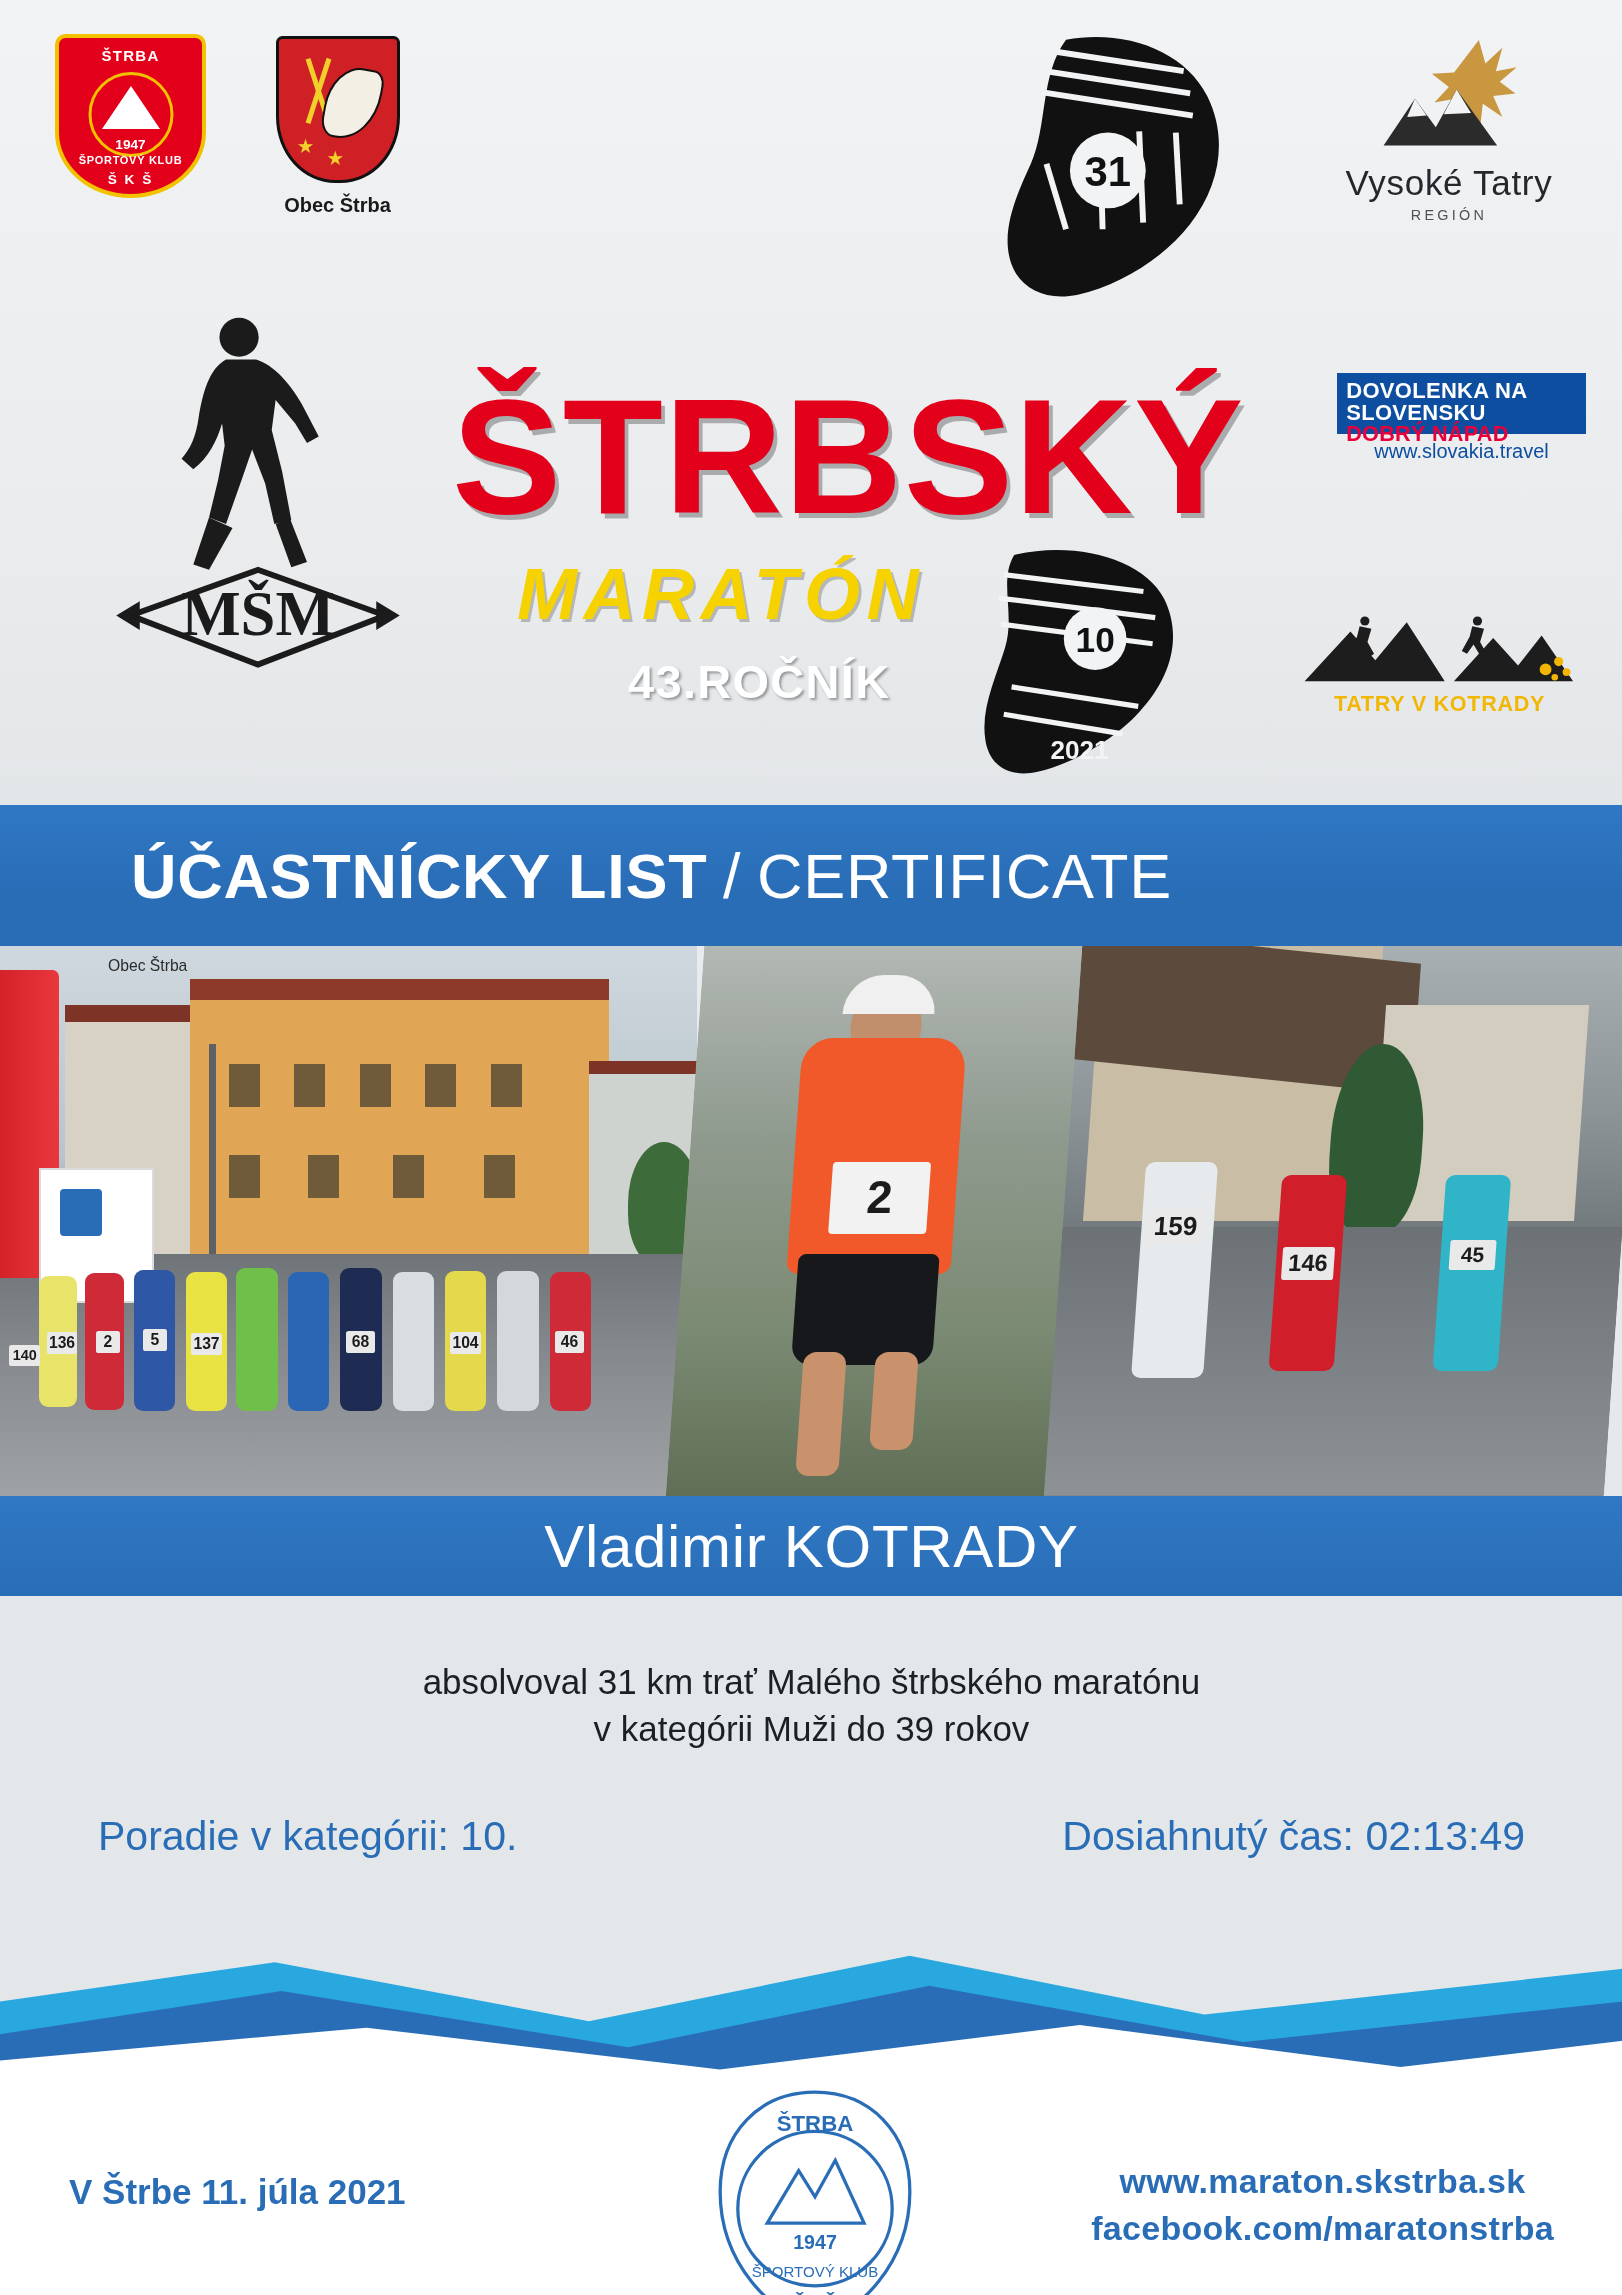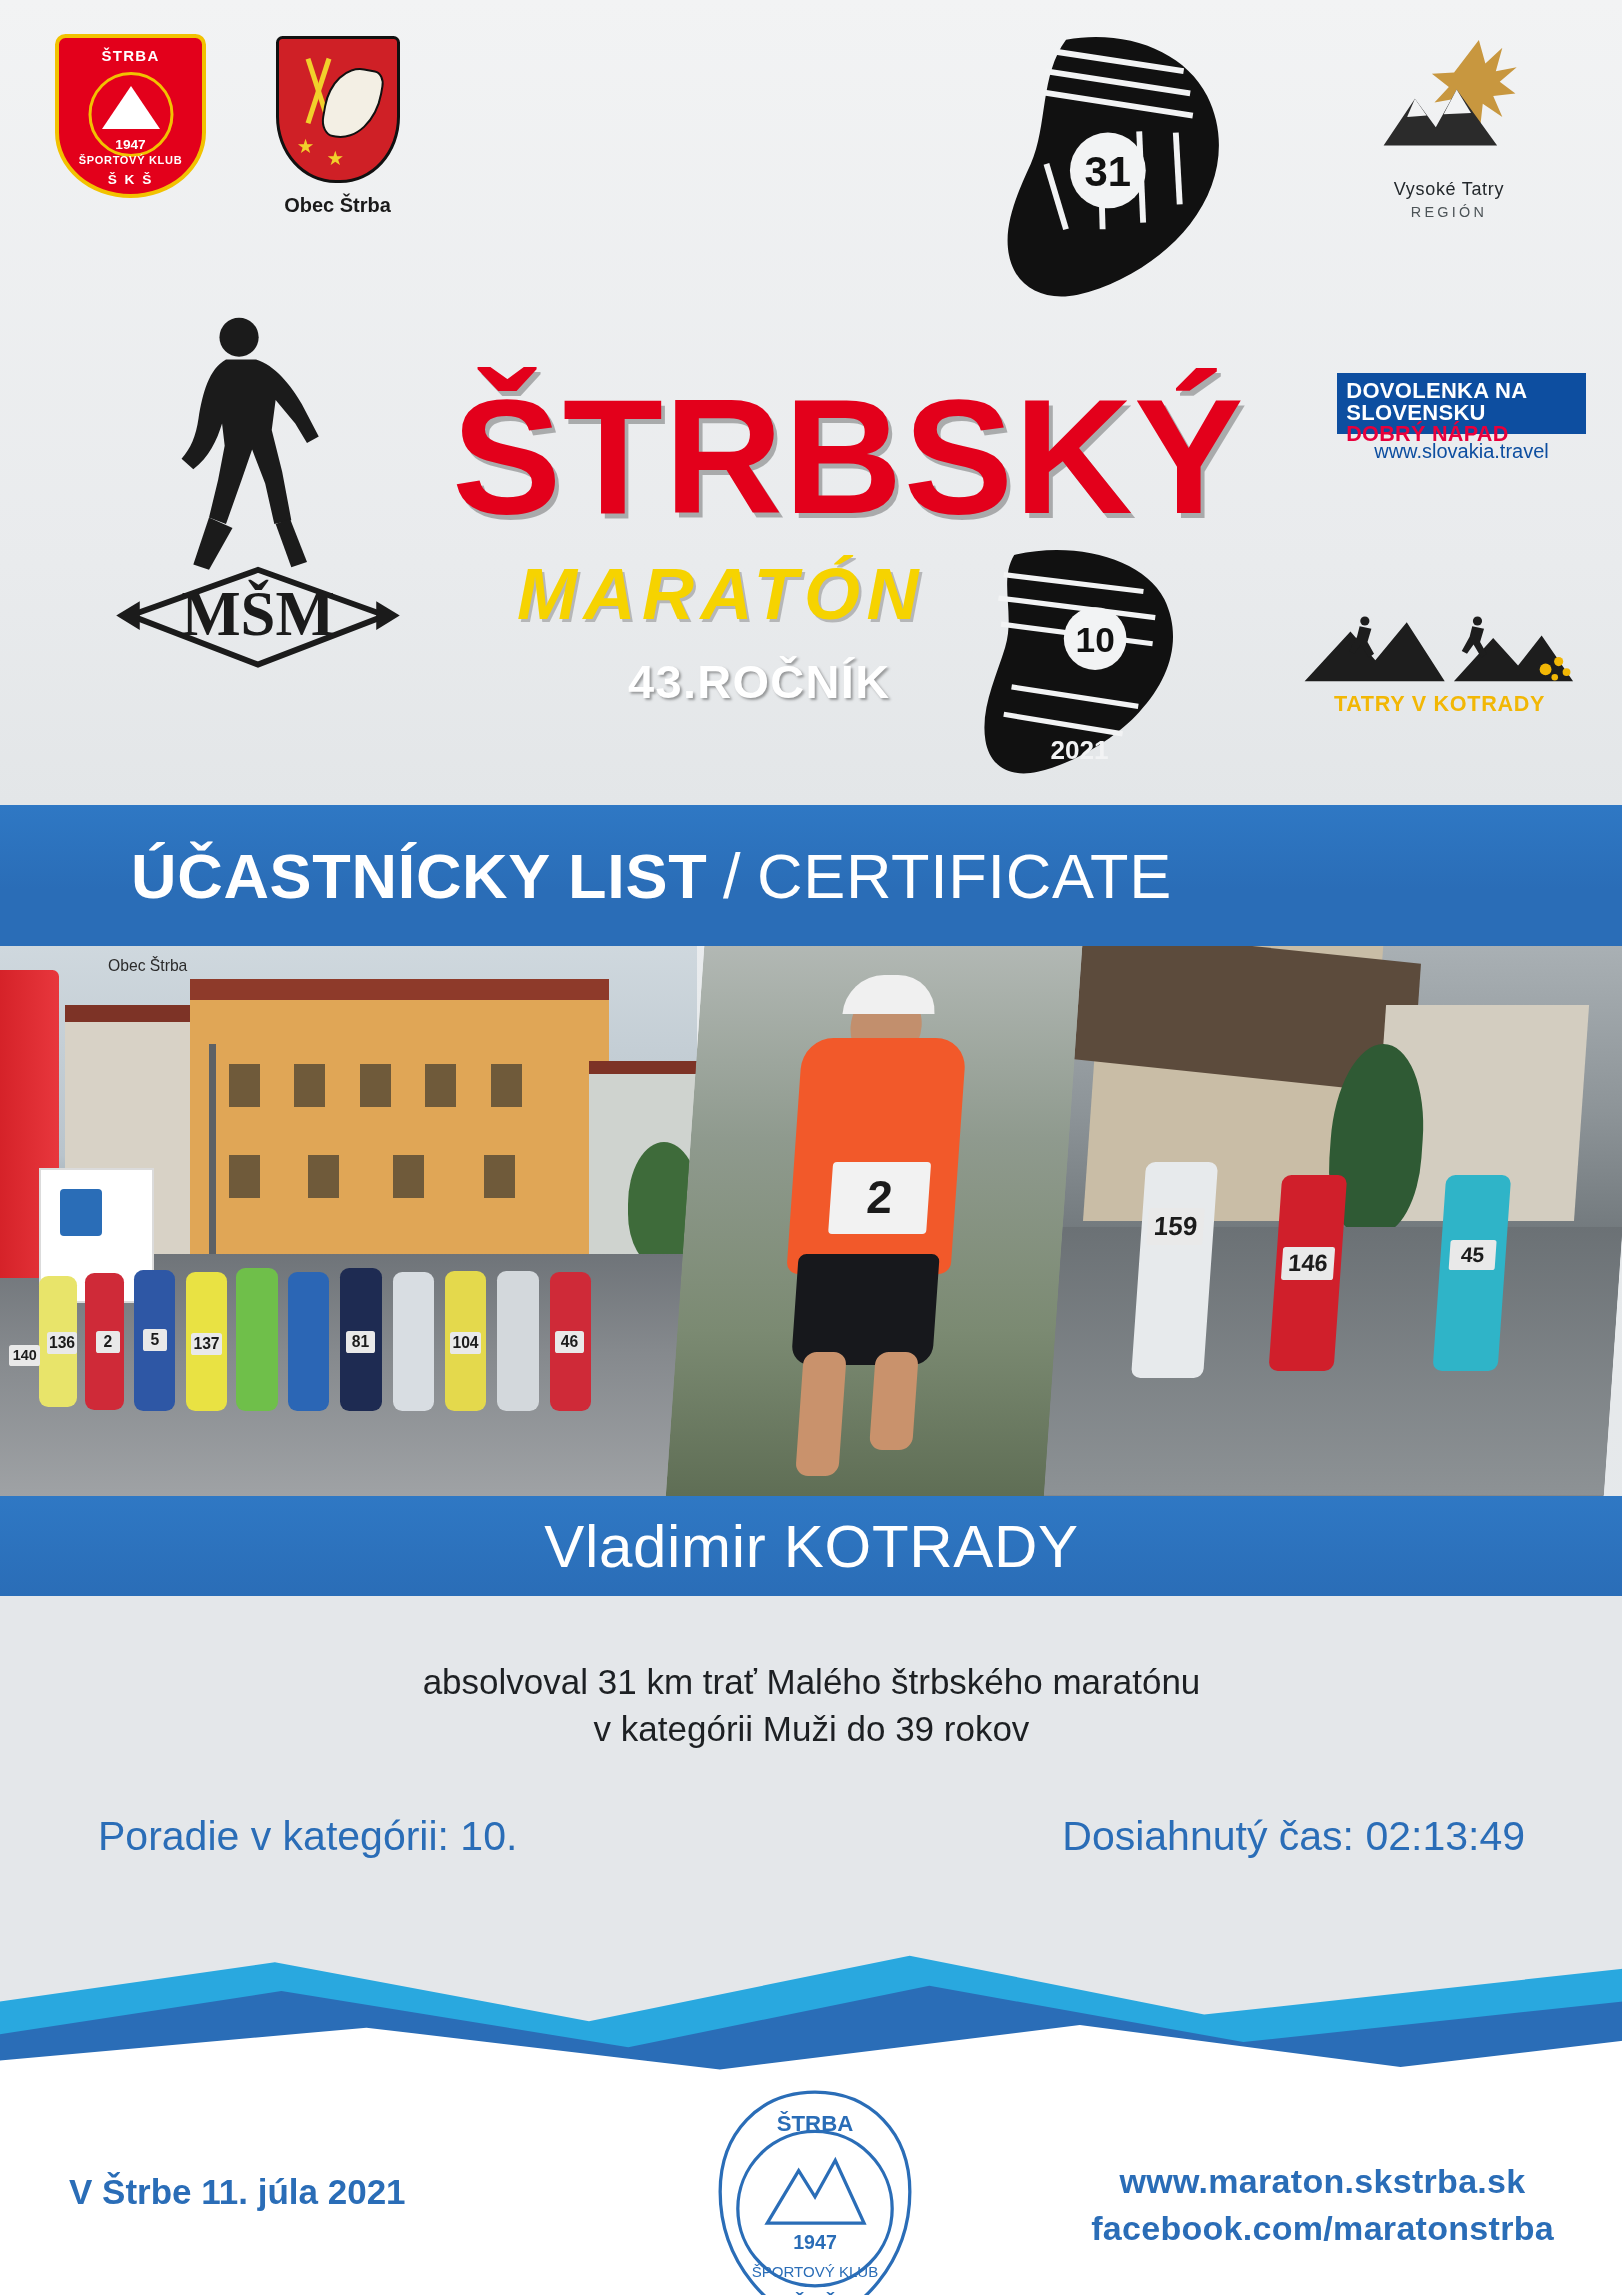--- a/index.html
+++ b/index.html
@@ -202,23 +202,23 @@
     left: 1341px; top: 36px;
     width: 216px;
     text-align: center;
   }
   .vt-sun {
     position: relative;
     width: 137px; height: 124px; margin: 0 auto;
   }
   .vt-sun svg { width: 100%; height: 100%; }
   .vt-name {
-    font-size: 18px;
+    font-size: 35px;
     color: #23282c;
-    margin-top: 19px;
+    margin-top: 3px;
     letter-spacing: 0.7px;
   }
   .vt-reg {
     font-size: 14.4px;
     color: #4c5357;
     letter-spacing: 3.3px;
     margin-top: 3.9px;
   }
 
   
@@ -588,21 +588,21 @@
       <div class="runner-fig" style="left:288px; top:326px; width:41px; height:139px; background:#2b66b5;"></div>
       <div class="runner-fig" style="left:340px; top:322px; width:42px; height:143px; background:#1e2b52;"></div>
       <div class="runner-fig" style="left:393px; top:326px; width:41px; height:139px; background:#d8dde2;"></div>
       <div class="runner-fig" style="left:445px; top:325px; width:41px; height:140px; background:#e4d94c;"></div>
       <div class="runner-fig" style="left:497px; top:325px; width:42px; height:140px; background:#d3d8dc;"></div>
       <div class="runner-fig" style="left:550px; top:326px; width:41px; height:139px; background:#cf2a38;"></div>
       <div class="bib-sm" style="left:47px;  top:386px; width:30px; height:22px; font-size:15.7px; line-height:22px;">136</div>
       <div class="bib-sm" style="left:96px; top:385px; width:23.6px; height:22px; font-size:15.7px; line-height:22px;">2</div>
       <div class="bib-sm" style="left:143px; top:383px; width:23.6px; height:22px; font-size:15.7px; line-height:22px;">5</div>
       <div class="bib-sm" style="left:191px; top:387px; width:31px; height:22px; font-size:15.7px; line-height:22px;">137</div>
-      <div class="bib-sm" style="left:346px; top:385px; width:29px; height:22px; font-size:15.7px; line-height:22px;">81</div>
+      <div class="bib-sm" style="left:346px; top:385px; width:29px; height:22px; font-size:15.7px; line-height:22px;">68</div>
       <div class="bib-sm" style="left:450px; top:386px; width:31px; height:22px; font-size:15.7px; line-height:22px;">104</div>
       <div class="bib-sm" style="left:555px; top:385px; width:29px; height:22px; font-size:15.7px; line-height:22px;">46</div>
       <div class="bib-sm" style="left:9.2px;  top:399px; width:31px; height:21px; font-size:14.4px; line-height:21px;">140</div>
       <div style="position:absolute; left:108px; top:10.5px; color:#2b2b2b; font-size:15.7px;">Obec Štrba</div>
     </div>
 
     <div class="photo photo-2">
       <div class="ph2-bg"></div>
       <div class="ph2-head"></div>
       <div class="ph2-cap"></div>

